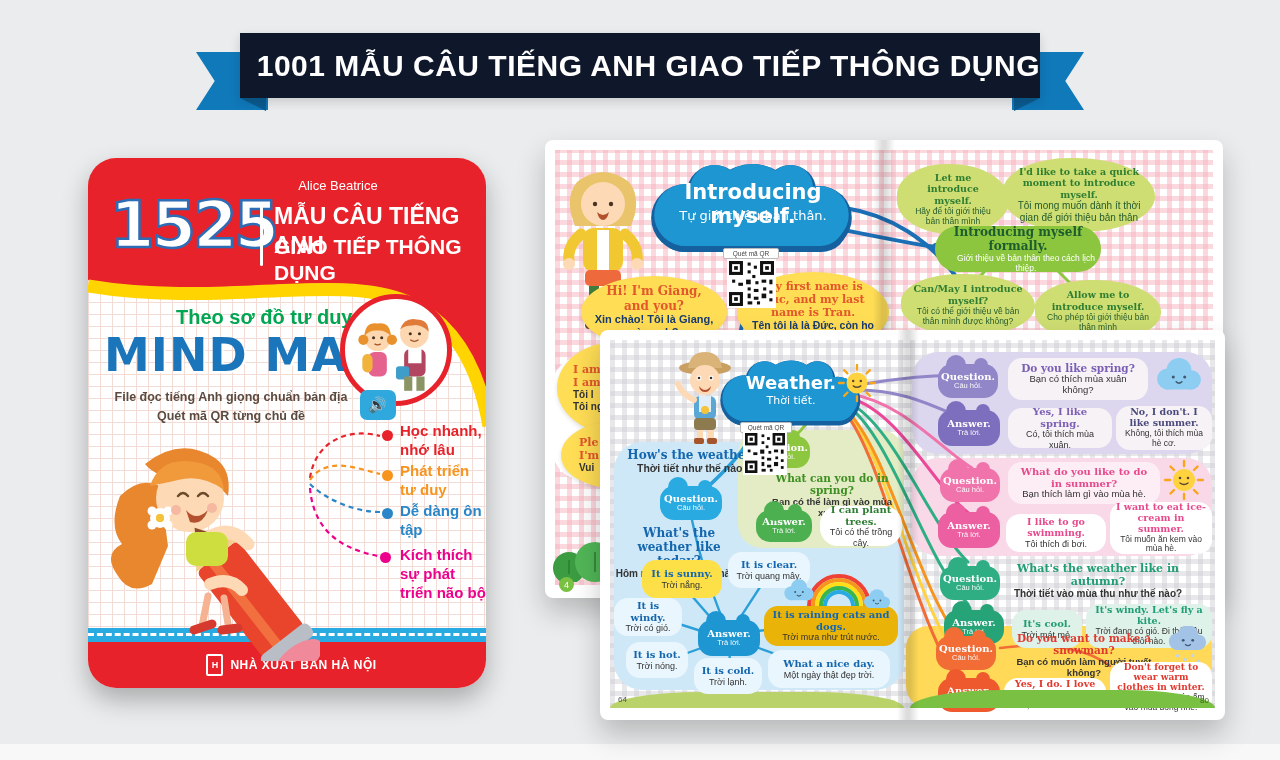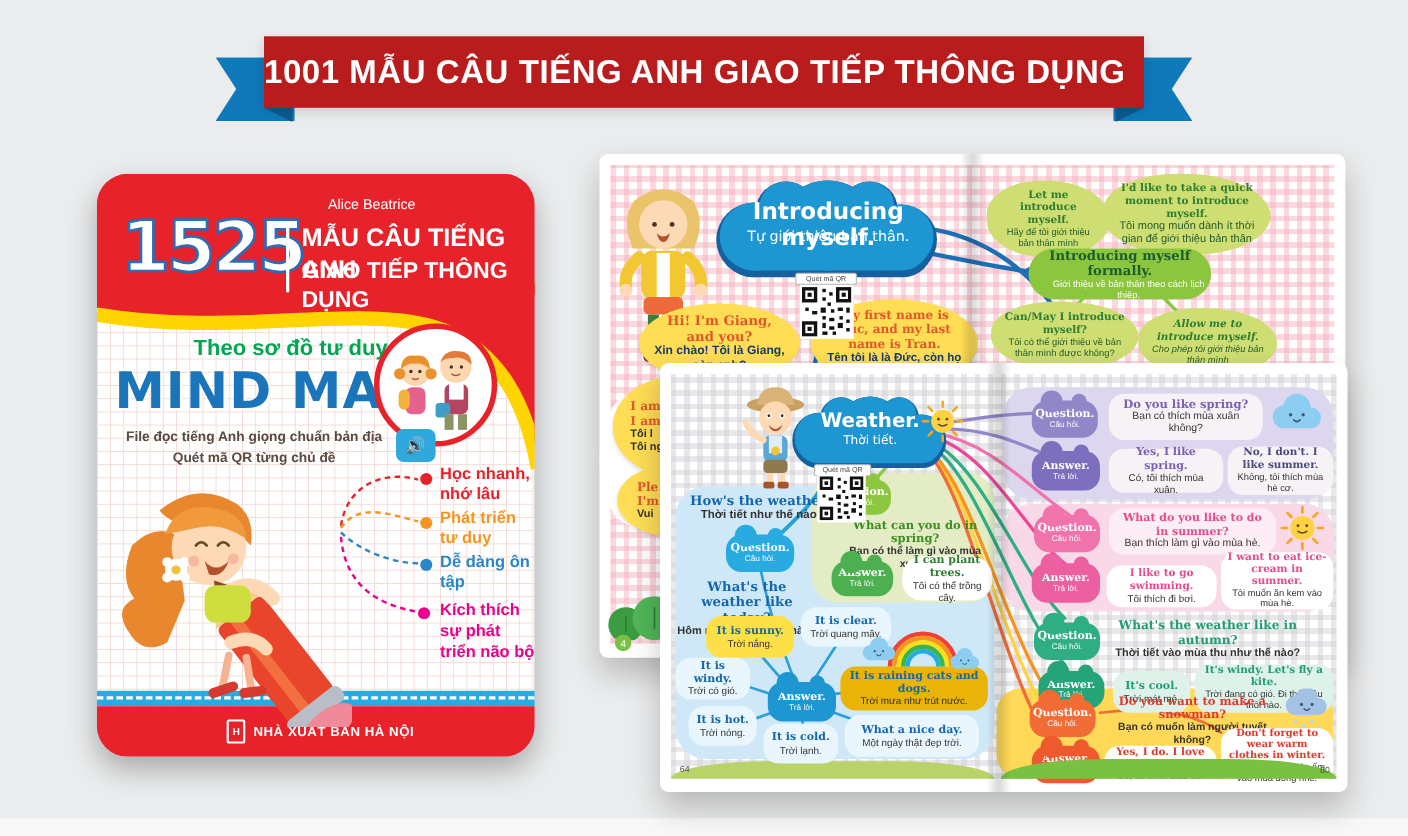--- a/index.html
+++ b/index.html
@@ -3,21 +3,21 @@
 <meta charset="utf-8">
 <style>
   html,body{margin:0;padding:0;}
   body{width:1280px;height:760px;position:relative;overflow:hidden;background:#ebeced;
        font-family:"Liberation Sans",sans-serif;}
   .abs{position:absolute;}
   .en{font-family:"DejaVu Serif",serif;font-weight:bold;}
   .vi{font-family:"Liberation Sans",sans-serif;color:#333;}
   .center{text-align:center;}
   
-  .ribbon-band{background:#b91c1c;display:flex;align-items:center;justify-content:flex-start;
+  .ribbon-band{background:#0f172a;display:flex;align-items:center;justify-content:flex-end;
     box-shadow:0 4px 10px rgba(0,0,0,.15);}
   .ribbon-band span{color:#fff;font-weight:bold;font-size:30px;letter-spacing:.5px;}
   .ribbon-end{background:#1079ba;}
   .fold{background:#0a5c90;}
   
   .cover{background:#fff;border-radius:6px;box-shadow:0 12px 26px rgba(0,0,0,.28);overflow:hidden;
     background-image:linear-gradient(#f4dcd6 1px,transparent 1px),linear-gradient(90deg,#f4dcd6 1px,transparent 1px);
     background-size:12px 12px;}
   .cover-red{background:#e8222a;}
   .num1001{color:#fff;font-family:"DejaVu Sans",sans-serif;font-weight:800;font-size:64px;
@@ -354,21 +354,21 @@
     <div class="vi" style="font-size:10px;color:#245b2d;">Tôi mong muốn dành ít thời gian để giới thiệu bản thân</div>
   </div>
   <div class="abs" style="left:390px;top:86px;width:166px;height:46px;background:#8cc63f;border-radius:23px;display:flex;flex-direction:column;align-items:center;justify-content:center;text-align:center;z-index:2;">
     <div class="en" style="font-size:12px;color:#1c5c2e;">Introducing myself formally.</div>
     <div style="font-size:8.5px;color:#fff;margin-left:16px;">Giới thiệu về bản thân theo cách lịch thiệp.</div>
   </div>
   <div class="abs bub leaf" style="left:356px;top:134px;width:134px;height:62px;z-index:2;">
     <div class="en" style="font-size:9.5px;color:#2e7d32;">Can/May I introduce myself?</div>
     <div class="vi" style="font-size:8.5px;color:#245b2d;">Tôi có thể giới thiệu về bản thân mình được không?</div>
   </div>
-  <div class="abs bub leaf" style="left:490px;top:140px;width:126px;height:62px;z-index:2;font-style:italic;">
+  <div class="abs bub leaf" style="left:490px;top:140px;width:126px;height:62px;z-index:2;">
     <div class="en" style="font-size:9.5px;color:#2e7d32;">Allow me to introduce myself.</div>
     <div class="vi" style="font-size:8.5px;color:#245b2d;">Cho phép tôi giới thiệu bản thân mình</div>
   </div>
 
   <svg class="abs" style="left:6px;bottom:16px;width:90px;height:46px;z-index:2;" viewBox="0 0 90 46">
     <circle cx="18" cy="32" r="16" fill="#3b9c41"></circle>
       <circle cx="44" cy="26" r="20" fill="#51b657"></circle>
       <circle cx="72" cy="33" r="15" fill="#3b9c41"></circle>
     <g stroke="#2e7d33" stroke-width="1.5">
         <line x1="18" y1="24" x2="18" y2="38"></line>

